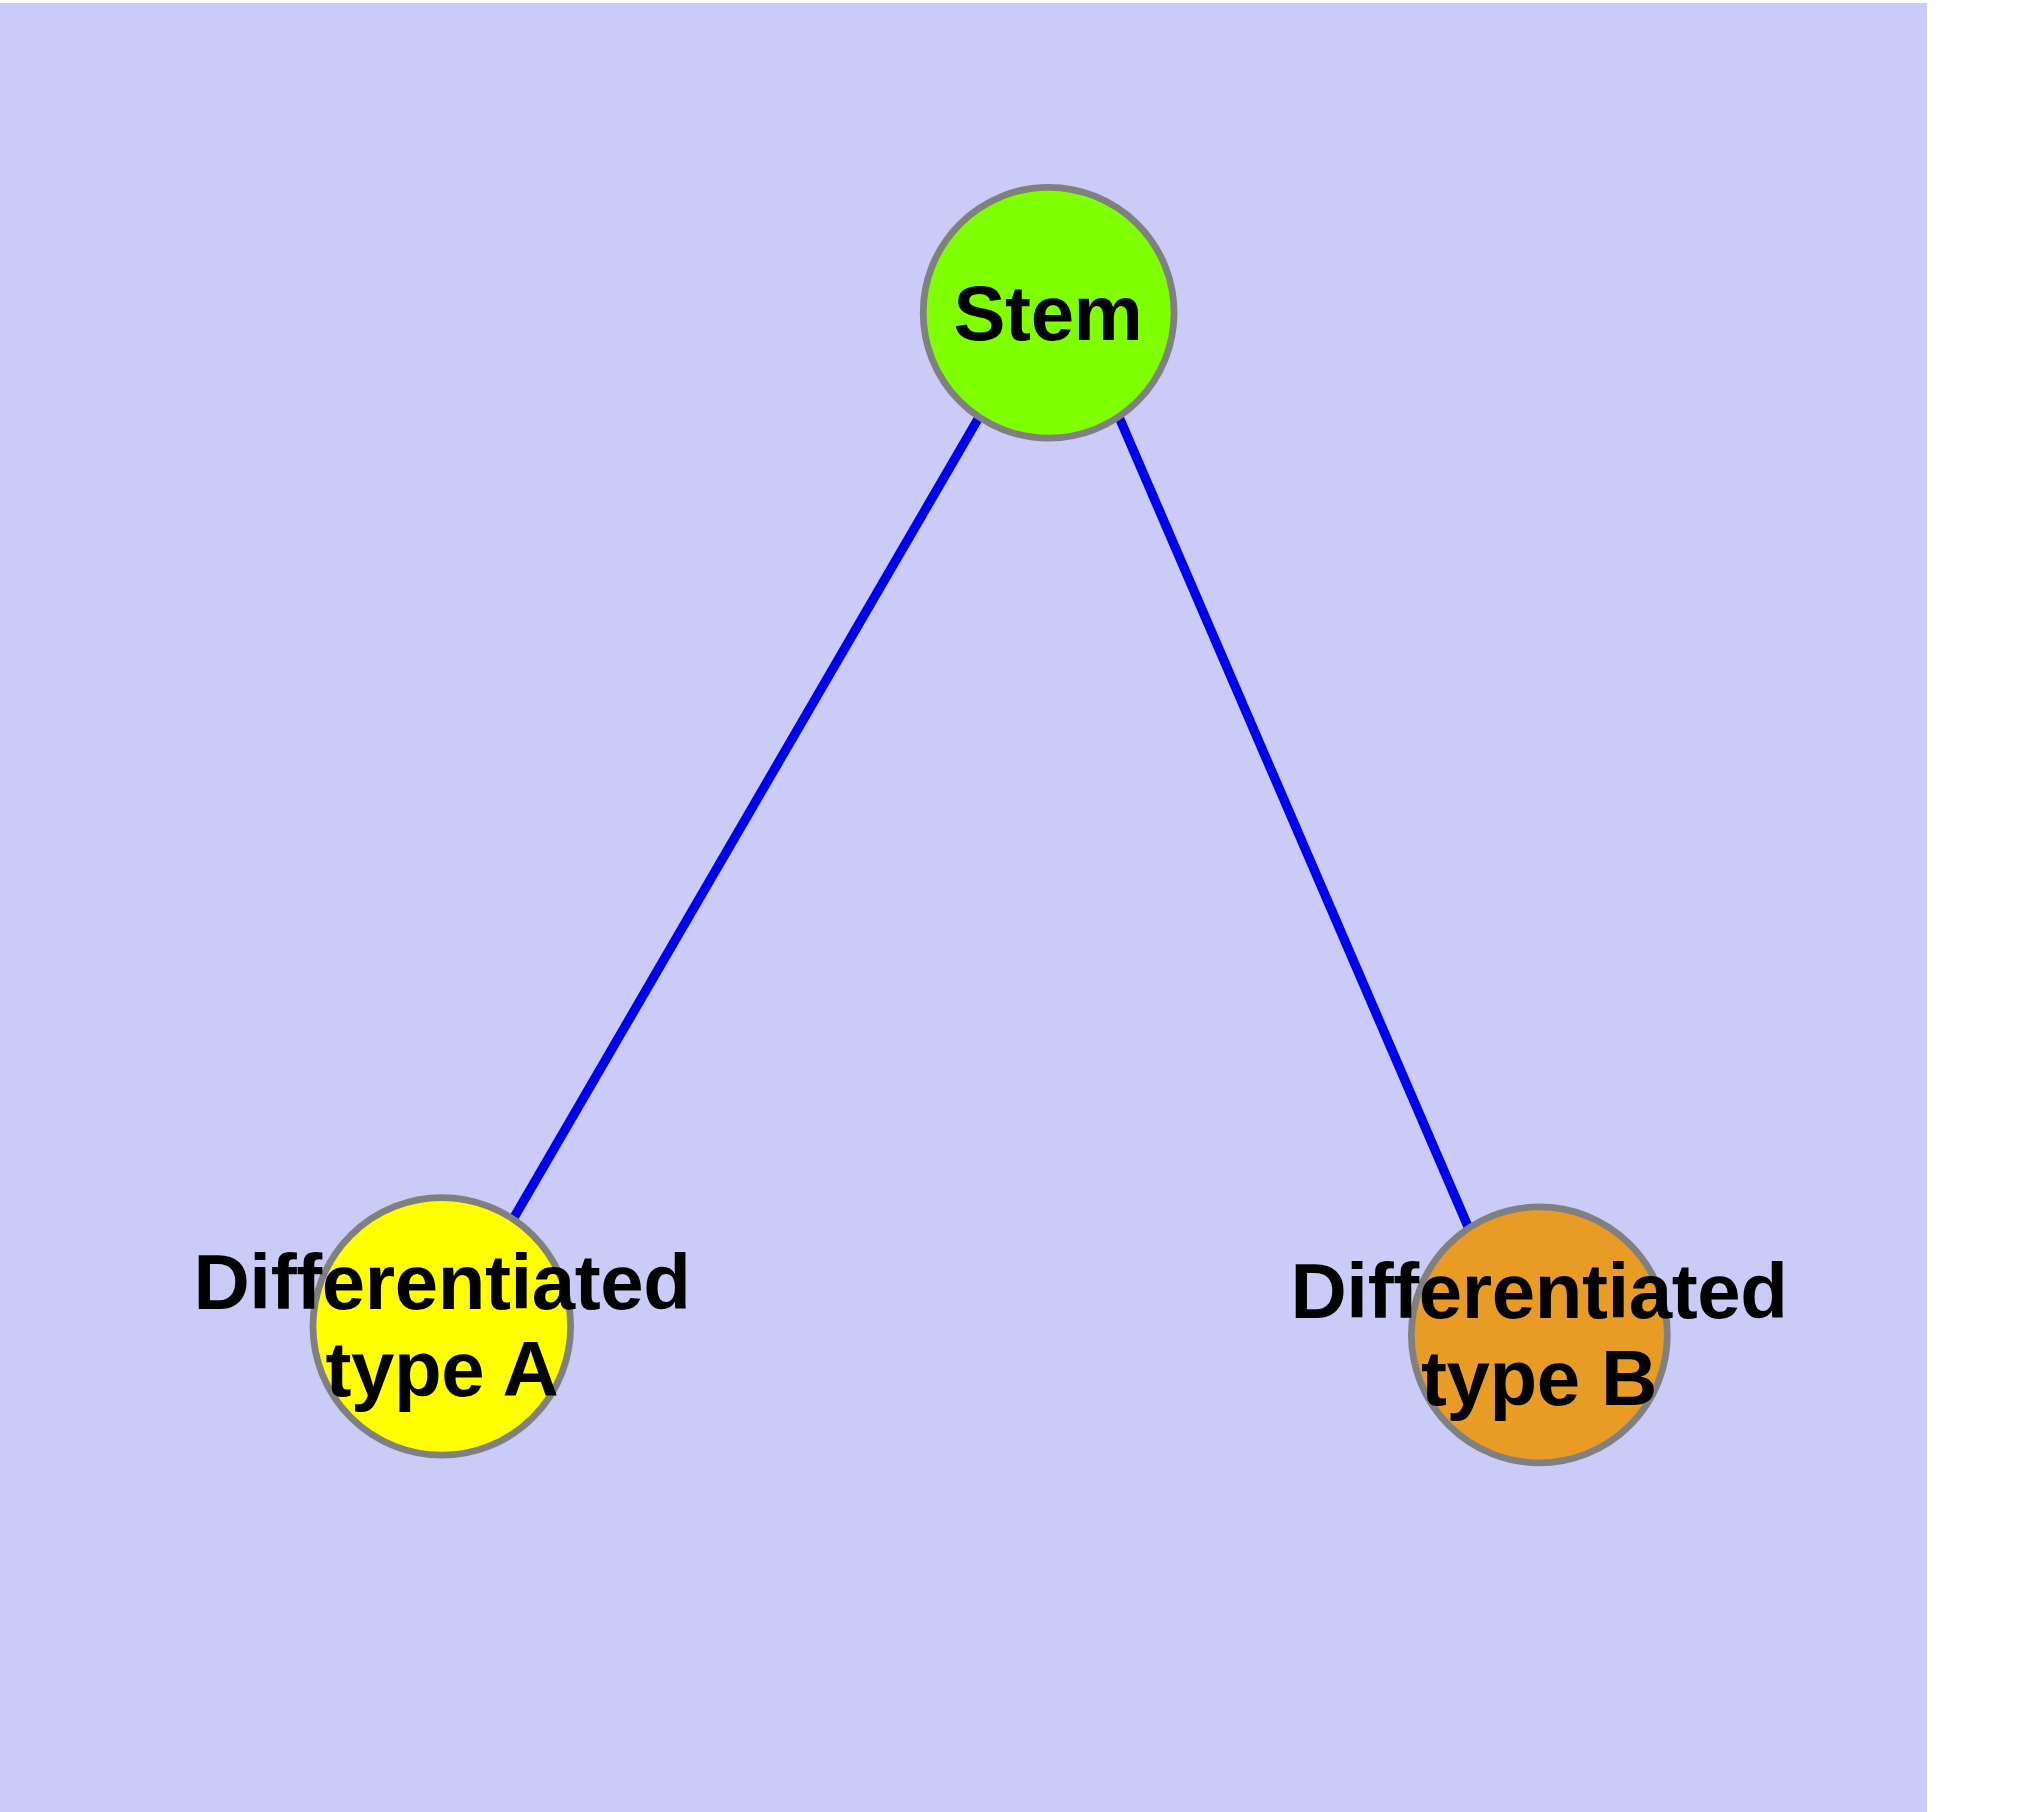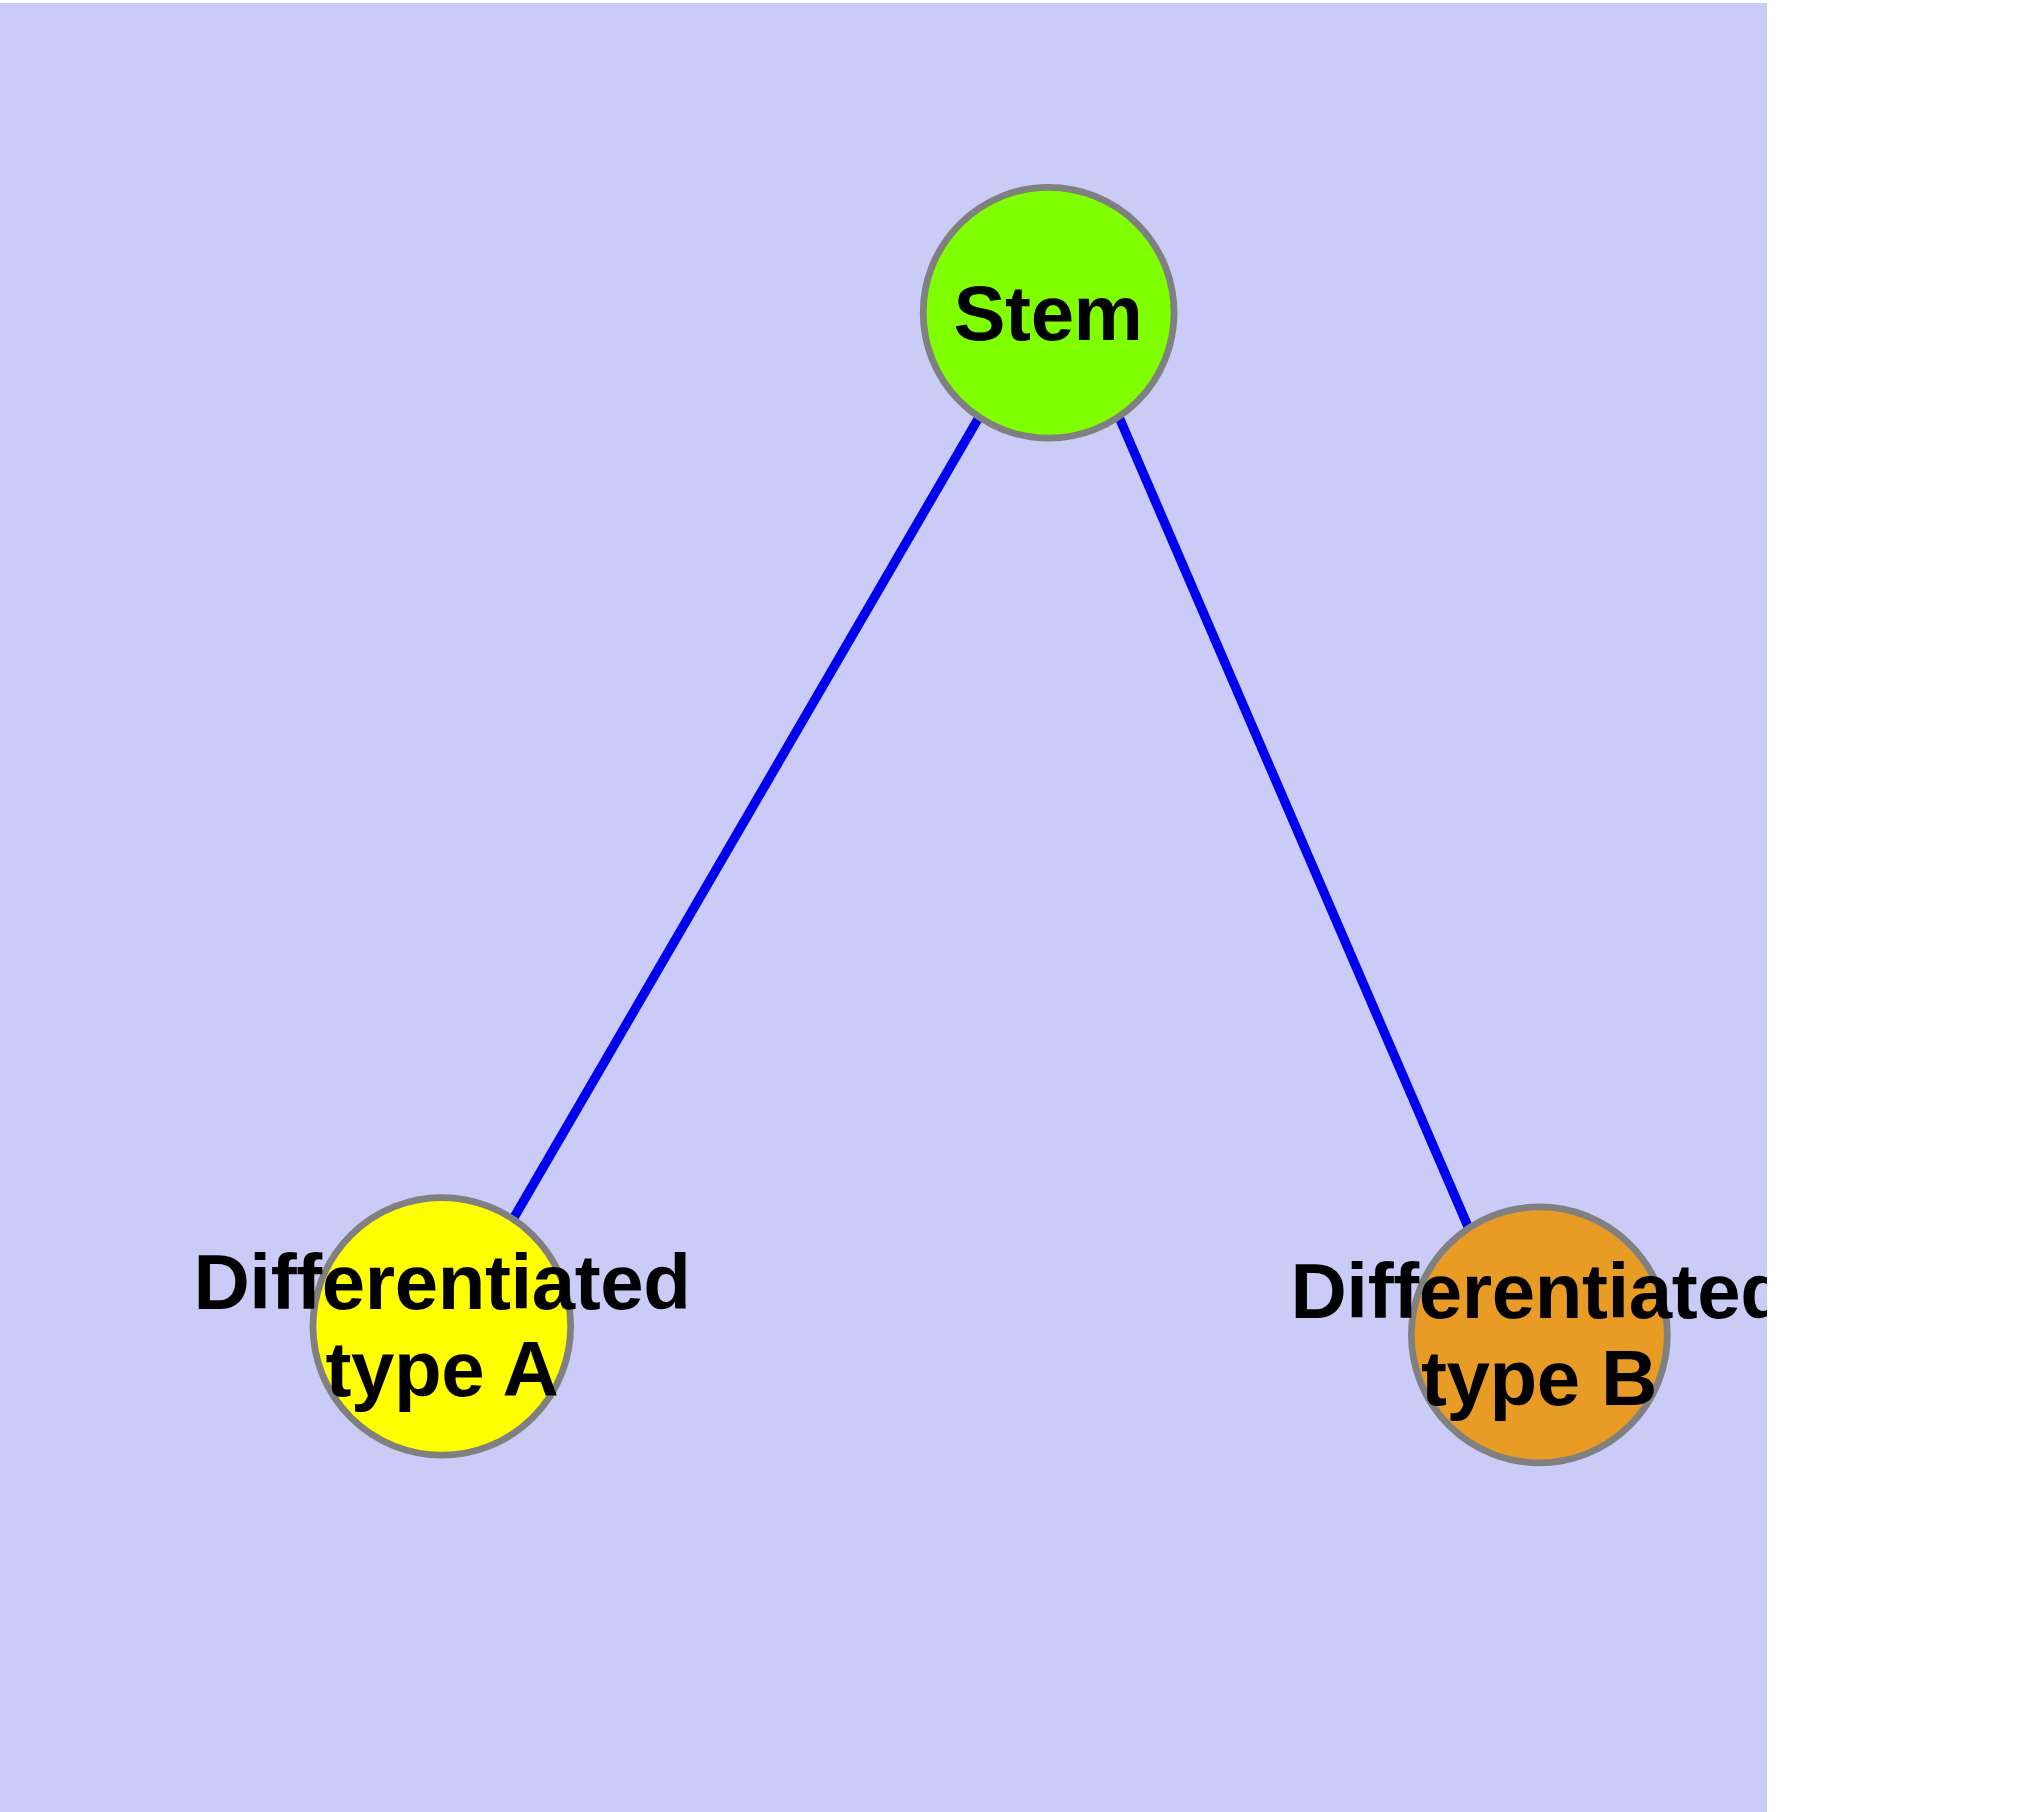--- a/index.html
+++ b/index.html
@@ -2,21 +2,21 @@
 <html style="font-size:13.6px"><head>
 <meta charset="utf-8">
 <style>
   html, body {
     margin: 0;
     padding: 0;
     background: #ffffff;
   }
   #canvas {
     position: relative;
-    width: 1767px;
+    width: 1927px;
     height: 1812px;
     overflow: hidden;
     font-family: "Liberation Sans", sans-serif;
   }
   #bg-rect {
     position: absolute;
     left: 0;
     top: 3.4px;
     width: 2021px;
     height: 1809px;

